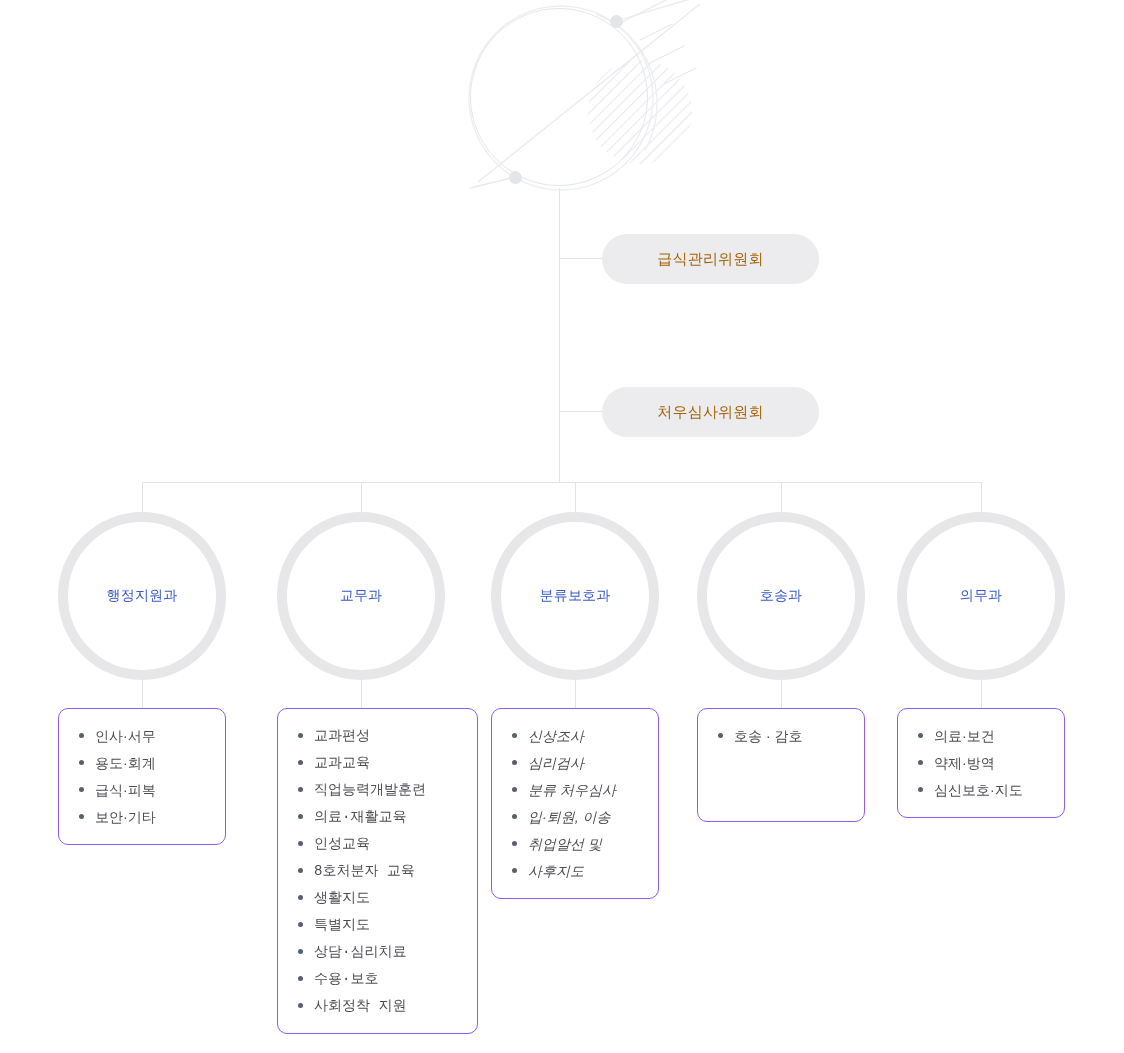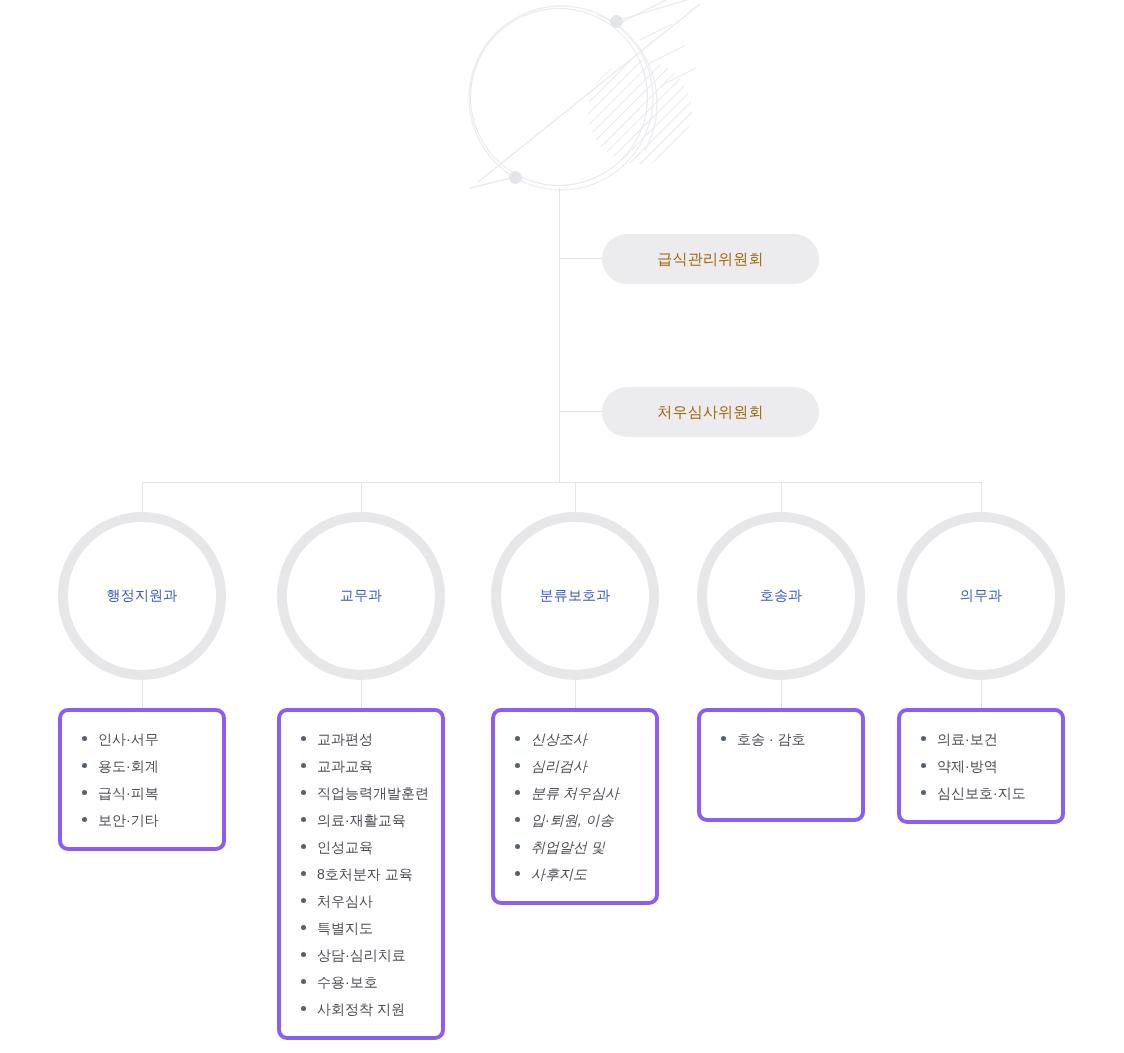--- a/index.html
+++ b/index.html
@@ -127,21 +127,21 @@
     justify-content: center;
     color: #3558c4;
     font-size: 14px;
     letter-spacing: 0.2px;
   }
 
   
   .listbox {
     position: absolute;
     top: 708px;
-    border: 4px solid #8b5cf6;
+    border: 1px solid #8b5cf6;
     border-radius: 10px;
     background: #ffffff;
     box-sizing: border-box;
     padding: 18px 14px 18px 18px;
   }
   .listbox ul {
     list-style: none;
     margin: 0;
     padding: 0;
   }
@@ -233,29 +233,29 @@
 
   <div class="listbox" style="left:58px;  width:168px;">
     <ul>
         <li><span class="bullet"></span><span>인사·서무</span></li>
         <li><span class="bullet"></span><span>용도·회계</span></li>
         <li><span class="bullet"></span><span>급식·피복</span></li>
         <li><span class="bullet"></span><span>보안·기타</span></li>
       </ul>
   </div>
 
-  <div class="listbox" style="left:277px; width:168px;">
+  <div class="listbox" style="left:277px; width:201px;font-family:Liberation Mono, monospace;">
     <ul>
         <li><span class="bullet"></span><span>교과편성</span></li>
         <li><span class="bullet"></span><span>교과교육</span></li>
         <li><span class="bullet"></span><span>직업능력개발훈련</span></li>
         <li><span class="bullet"></span><span>의료·재활교육</span></li>
         <li><span class="bullet"></span><span>인성교육</span></li>
         <li><span class="bullet"></span><span>8호처분자 교육</span></li>
-        <li><span class="bullet"></span><span>처우심사</span></li>
+        <li><span class="bullet"></span><span>생활지도</span></li>
         <li><span class="bullet"></span><span>특별지도</span></li>
         <li><span class="bullet"></span><span>상담·심리치료</span></li>
         <li><span class="bullet"></span><span>수용·보호</span></li>
         <li><span class="bullet"></span><span>사회정착 지원</span></li>
       </ul>
   </div>
 
   <div class="listbox" style="left:491px; width:168px;font-style:italic;">
     <ul>
         <li><span class="bullet"></span><span>신상조사</span></li>

